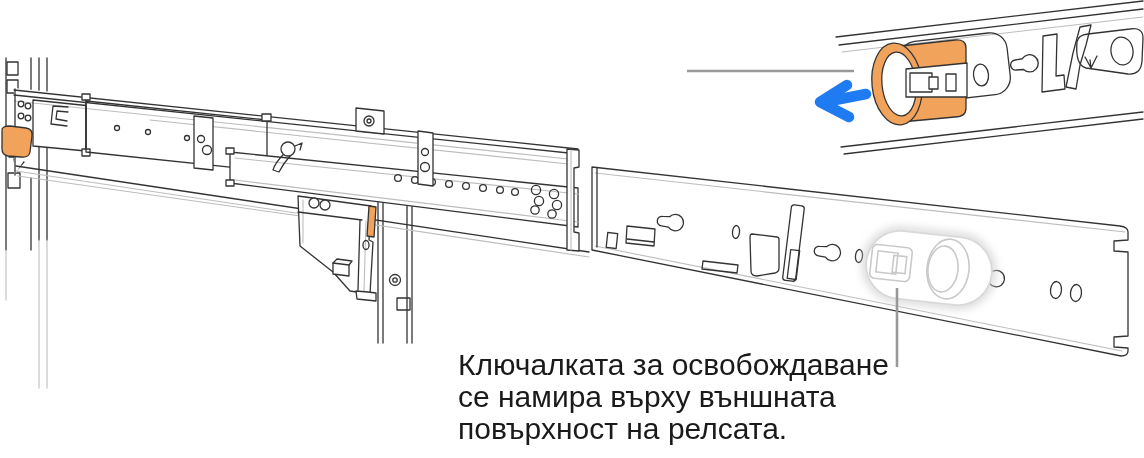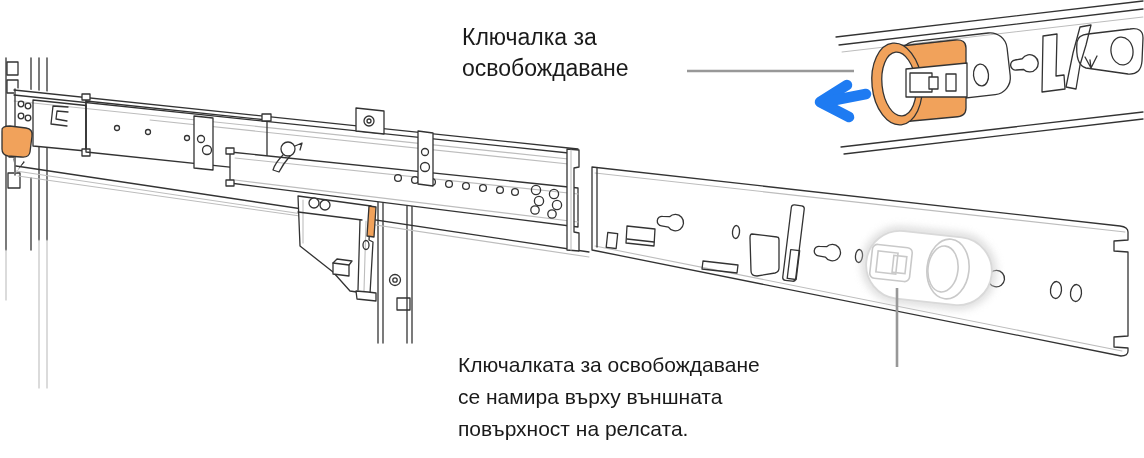--- a/index.html
+++ b/index.html
@@ -11,21 +11,21 @@
     --leader-gray:#989898;
     --text:#1A1A1A;
     --bg:#FFFFFF;
   }
   html,body{margin:0;padding:0;background:var(--bg);}
   #stage{position:relative;width:1144px;height:458px;background:var(--bg);overflow:hidden;
          font-family:"Liberation Sans",sans-serif;}
   svg{position:absolute;left:0;top:0;}
   .label{position:absolute;color:var(--text);white-space:pre-line;}
   #top-label{left:462px;top:22px;font-size:23px;line-height:31px;}
-  #bottom-label{left:458px;top:349px;font-size:21px;line-height:32px;}
+  #bottom-label{left:458px;top:349px;font-size:30px;line-height:32px;}
 
   
   .d{stroke:var(--outline-dark);stroke-width:1.3;fill:none;stroke-linecap:round;stroke-linejoin:round;}
   .dw{stroke:var(--outline-dark);stroke-width:1.3;fill:#fff;stroke-linejoin:round;}
   .g{stroke:var(--outline-gray);stroke-width:1.1;fill:none;stroke-linecap:round;}
   .gh{stroke:var(--ghost-gray);stroke-width:1.6;fill:none;}
   .orange{fill:var(--highlight-orange);stroke:var(--outline-dark);stroke-width:1.3;stroke-linejoin:round;}
   .blue{stroke:var(--arrow-blue);stroke-width:10.5;fill:none;stroke-linecap:round;stroke-linejoin:round;}
   .leader{stroke:var(--leader-gray);stroke-width:2.6;fill:none;}
   .white{fill:#fff;stroke:none;}
@@ -226,20 +226,18 @@
 
     <g>
       <path class="blue" d="M847,85 L820,102 L849,117"></path>
       <line class="blue" x1="830" y1="101" x2="866" y2="94"></line>
     </g>
   </g>
 
   <line class="leader" x1="687" y1="71" x2="854" y2="71"></line>
 </svg>
 
-<div class="label" id="top-label">Ключалка за
-освобождаване</div>
 
 <div class="label" id="bottom-label">Ключалката за освобождаване
 се намира върху външната
 повърхност на релсата.</div>
 
 </div>
 
 </body></html>

